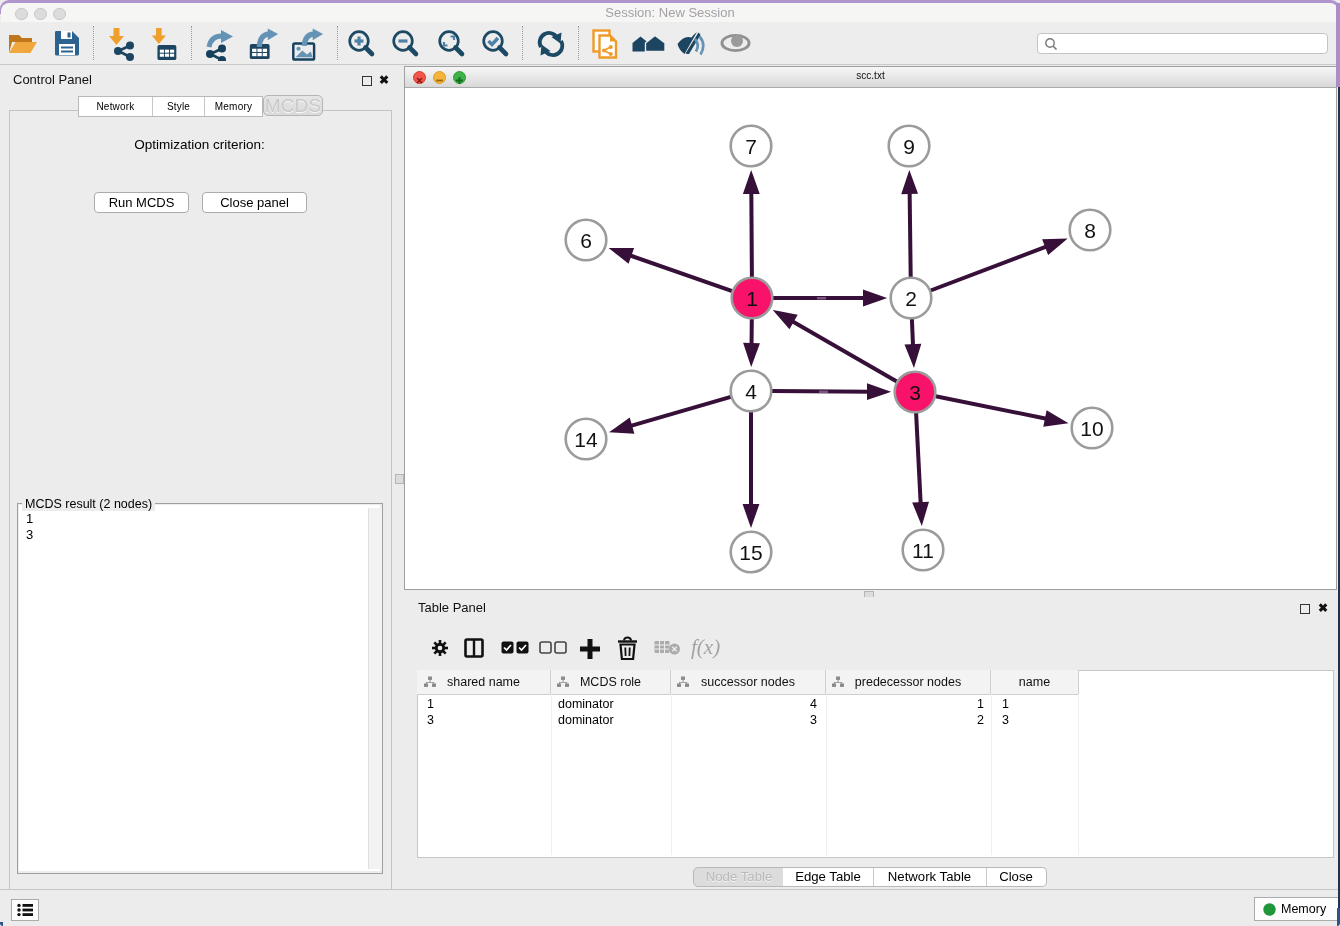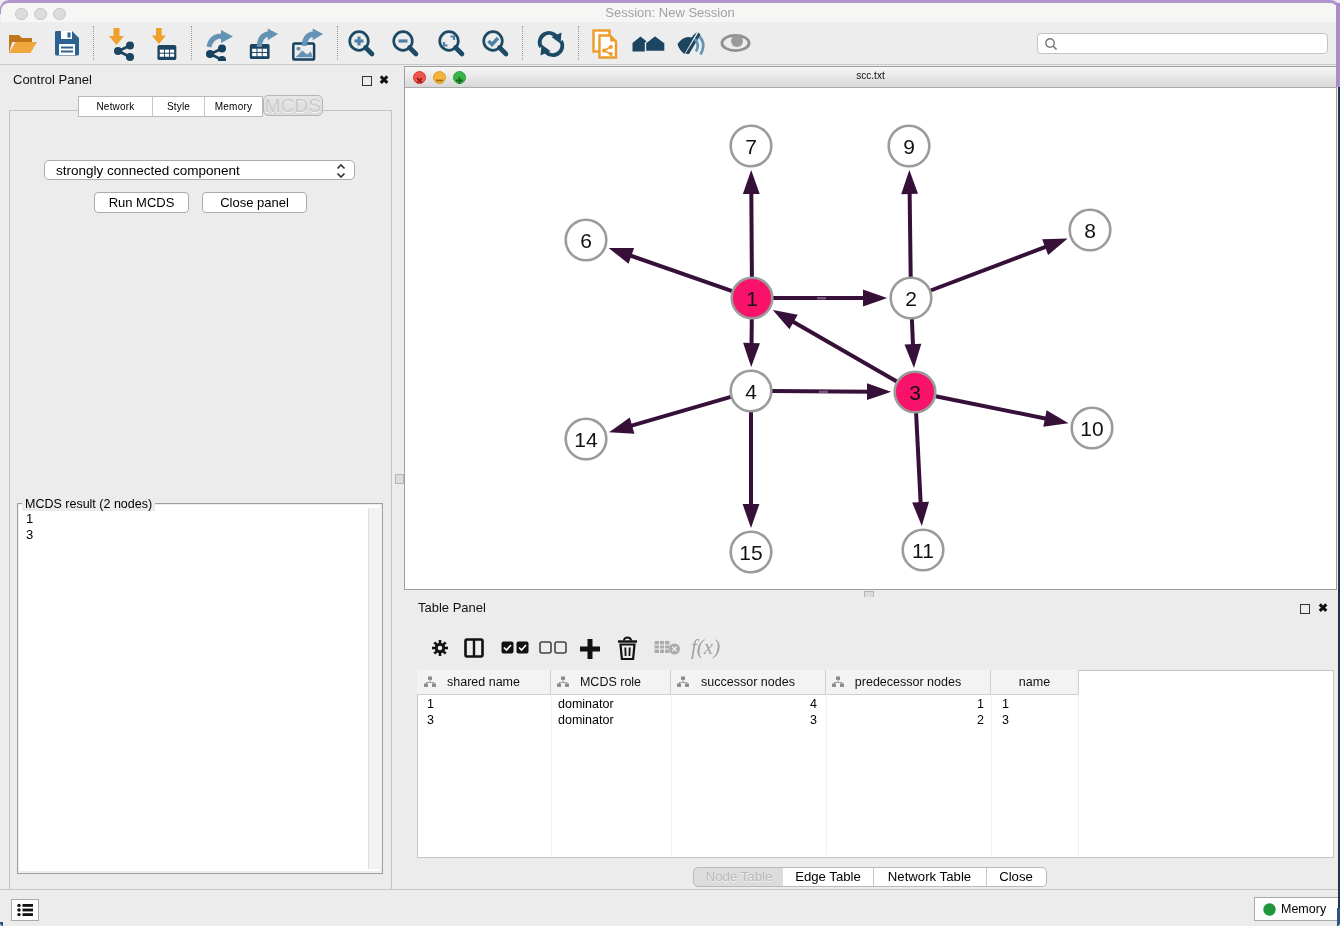--- a/index.html
+++ b/index.html
@@ -231,26 +231,21 @@
  <div class="abs" id="cptitle">Control Panel</div>
  <div class="abs flico" style="left:362px;top:11px"></div>
  <div class="abs xico" style="left:379px;top:8px">✖</div>
  <div class="abs" id="cpbox"></div>
  <div class="abs tabs3" style="left:78px;width:183px;">
   <div class="tab3" style="width:73px;border-right:1px solid #c6c6c6">Network</div>
   <div class="tab3" style="width:51px;border-right:1px solid #c6c6c6">Style</div>
   <div class="tab3" style="width:57px;">Memory</div>
  </div>
  <div class="abs tabsel" style="left:263px;top:30px;width:58px;height:19px;">MCDS</div>
- <div class="abs" id="combo">strongly connected component
-   <svg width="10" height="14" style="position:absolute;right:8px;top:3px" viewBox="0 0 10 14">
-    <path d="M1.5 4.5 L5 1 L8.5 4.5" fill="none" stroke="#333" stroke-width="1.7"></path>
-        <path d="M1.5 9.5 L5 13 L8.5 9.5" fill="none" stroke="#333" stroke-width="1.7"></path>
-      </svg>
- </div>
+ <div class="abs" id="optlabel" style="left:9px;">Optimization criterion:</div>
  <div class="abs btn" style="left:94px;top:127px;width:93px;">Run MCDS</div>
  <div class="abs btn" style="left:202px;top:127px;width:103px;">Close panel</div>
  <div class="abs" id="fieldset">
    <div class="abs" id="fstext">1<br>3</div>
    <div class="abs" id="fsscroll"></div>
    <div class="abs" id="fslegend">MCDS result (2 nodes)</div>
  </div>
 </div>
 <div class="abs" id="vsplit"></div>
 <div class="abs" id="vgrip"></div>

